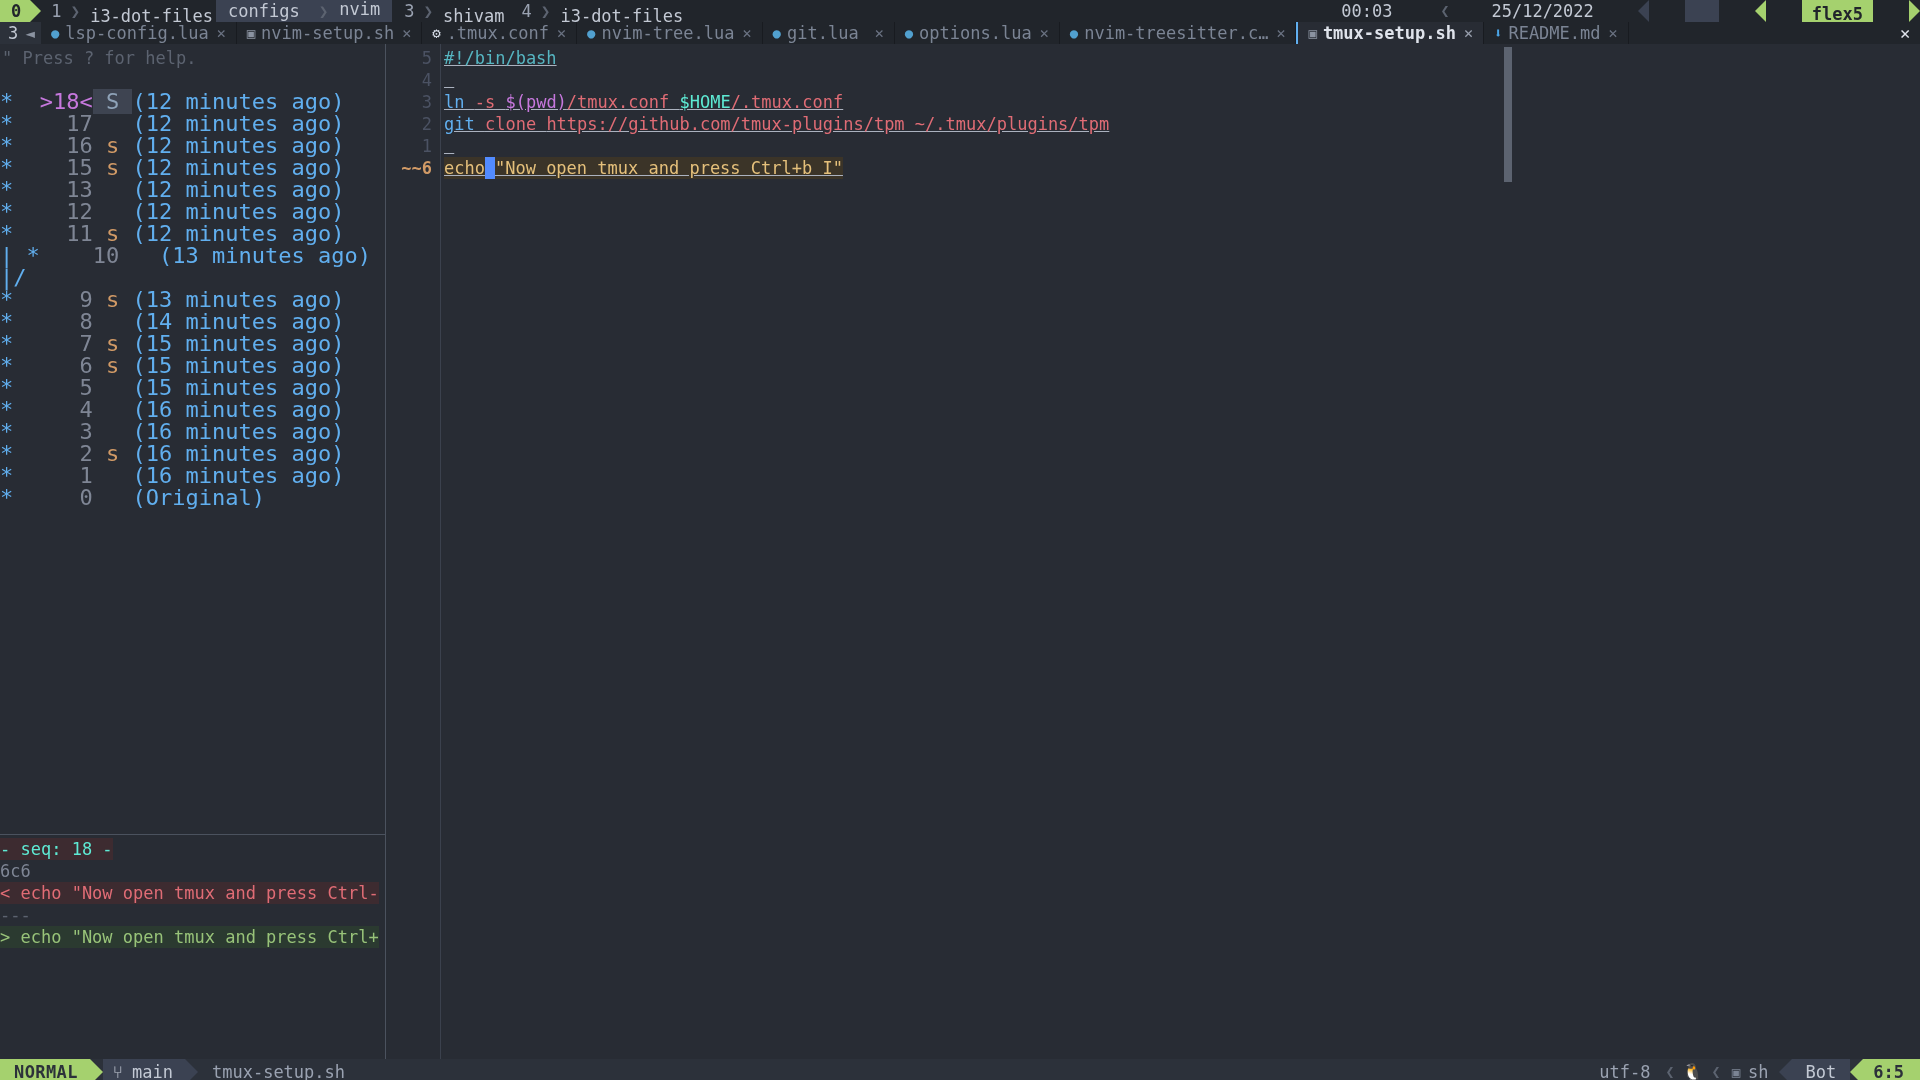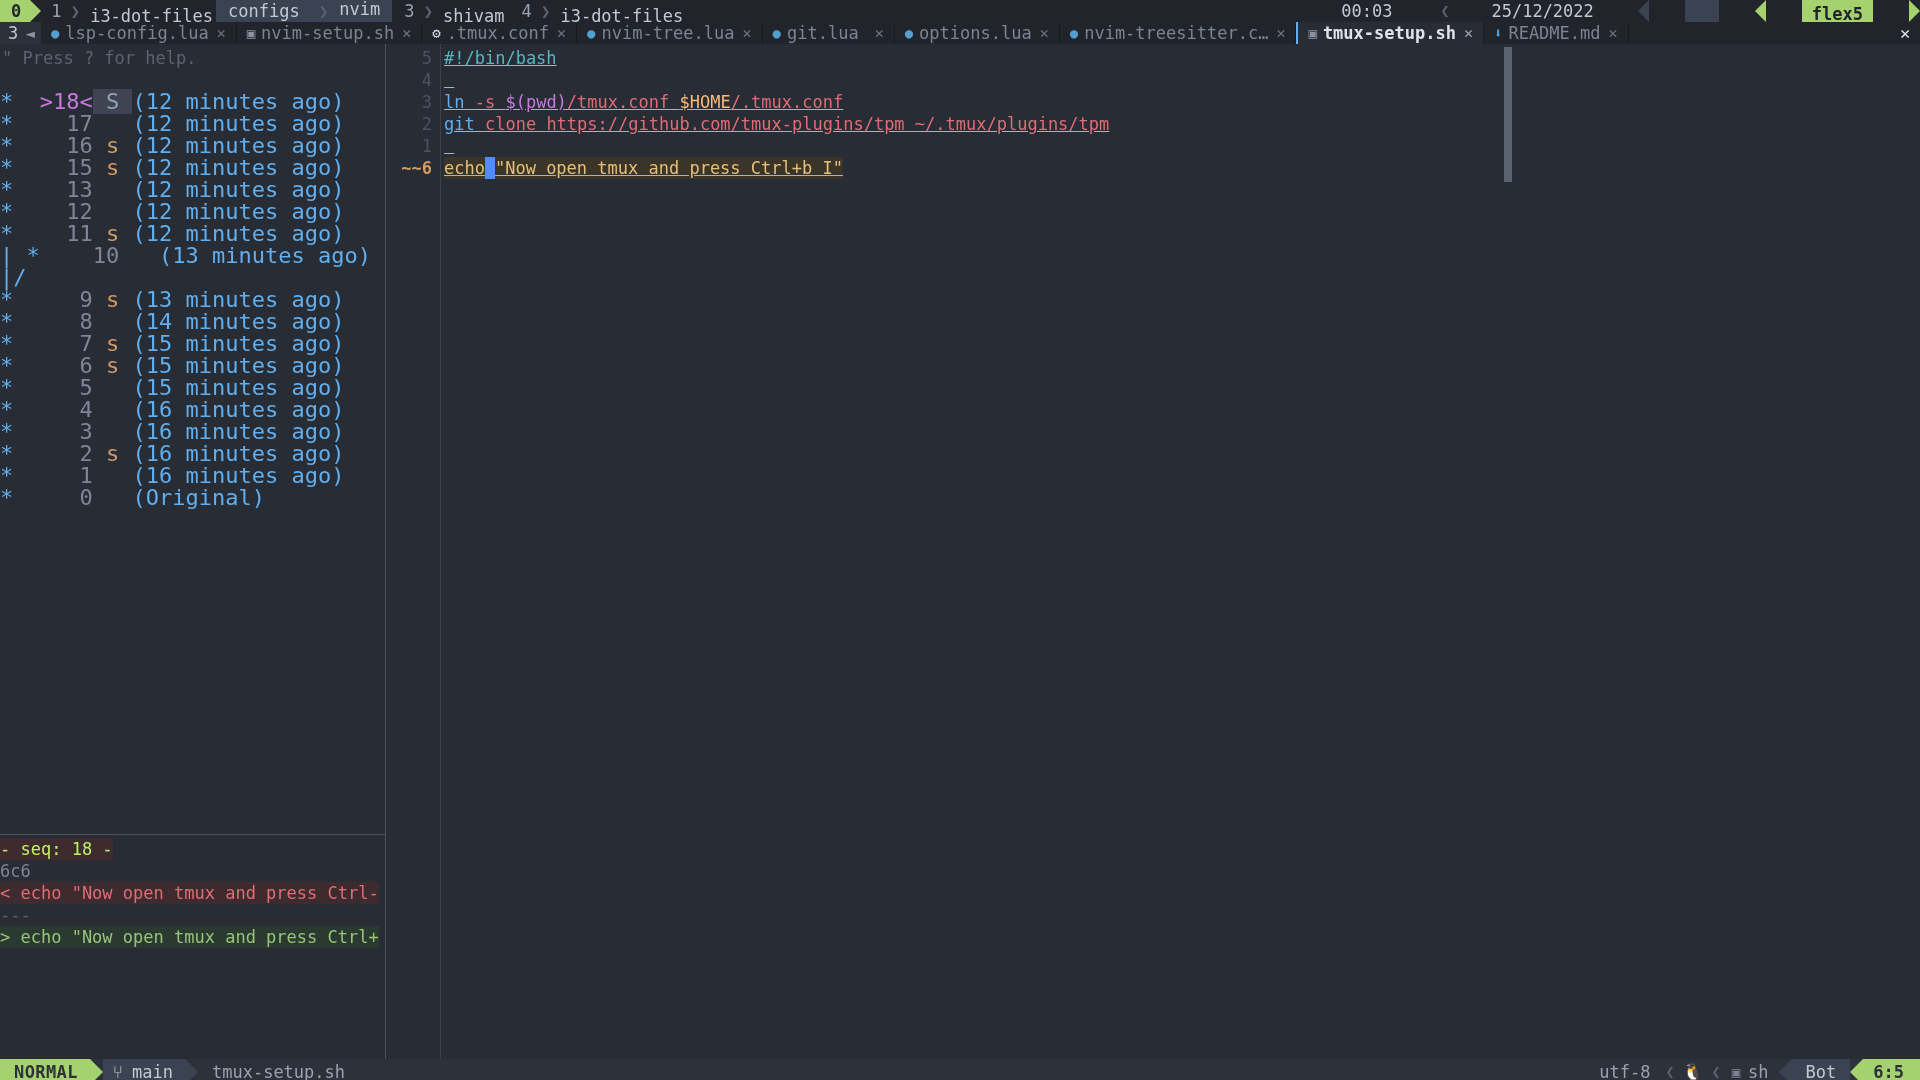--- a/index.html
+++ b/index.html
@@ -76,21 +76,21 @@
   .ut-seq  { color:#7f8695; }
   .ut-seq-cur { color:#c678dd; }
   .ut-save { color:#d19a66; }
   .ut-save-cur { color:#8fa3b8; background:#3e4451; }
   .ut-time { color:#61afef; }
   #ut-divider { height:1px; background:#4b525e; width:385px; }
 
   
   #undotree-diff { flex:1; background:#282c34; padding-top:3px; overflow:hidden; }
   .df-row { height:22px; line-height:22px; white-space:pre; font-size:17px; }
-  .df-head { color:#bef264; background:#3d2b30; display:inline-block; }
+  .df-head { color:#5eead4; background:#3d2b30; display:inline-block; }
   .df-idx  { color:#7f8695; }
   .df-del  { color:#e06c75; background:#3d2b30; display:inline-block; }
   .df-sep  { color:#5c6370; }
   .df-add  { color:#98c379; background:#2b3a30; display:inline-block; }
 
   
   #vsplit { width:1px; background:#4b525e; height:1015px; }
 
   
   #editor { flex:1; position:relative; background:#282c34; padding-top:3px; }
@@ -101,21 +101,21 @@
   }
   .lnum.cur { color:#d19a66; font-weight:bold; width:58px; }
   .code { white-space:pre;text-decoration:underline; }
   .ln-row.cursorline .code { background:#3b3428; }
   .ln-row.cursorline { background:transparent; }
   .cl-comment { color:#56b6c2; }
   .cl-cmd     { color:#61afef; }
   .cl-flag    { color:#e06c75; }
   .cl-subshell{ color:#c678dd; }
   .cl-path    { color:#e06c75; }
-  .cl-var     { color:#fdba74; }
+  .cl-var     { color:#5eead4; }
   .cl-str     { color:#e5c07b; }
   .cl-builtin { color:#e5c07b; }
   .cursor-blk { background:#528bff; color:#282c34; display:inline-block; width:10px; }
 
   #scrollbar {
     position:absolute; left:1118px; top:3px; width:8px; height:135px;
     background:#5c6370; border-radius:0;
   }
   #editor-vline { position:absolute; left:54px; top:0; width:1px; height:1015px; background:#3b414d; }
 

